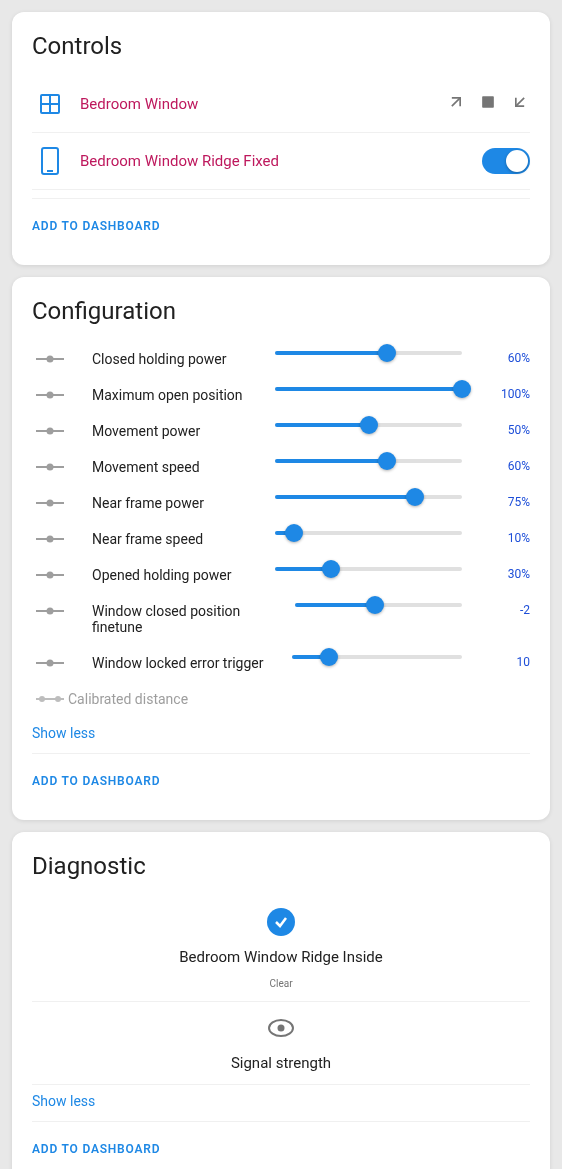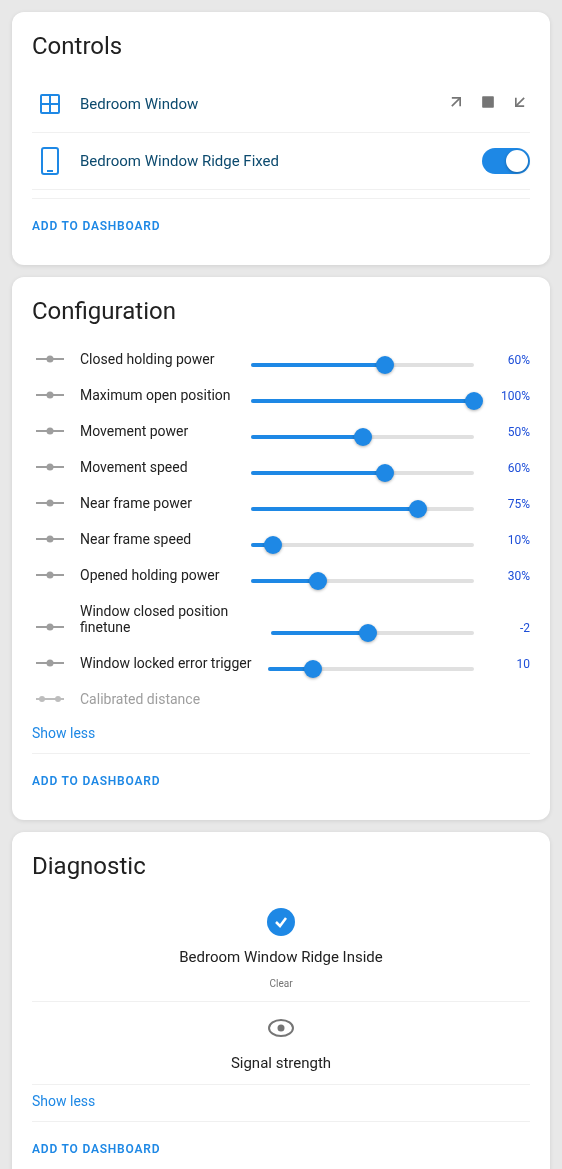--- a/index.html
+++ b/index.html
@@ -40,21 +40,21 @@
       height: 36px;
       display: flex;
       align-items: center;
       justify-content: center;
       color: #1e88e5;
       flex-shrink: 0;
     }
     .control-label {
       flex: 1;
       font-size: 15px;
-      color: #0c4a6e;
+      color: #be185d;
     }
     .control-actions {
       display: flex;
       align-items: center;
       gap: 12px;
     }
     .action-icon {
       color: #757575;
       font-size: 18px;
       cursor: pointer;
@@ -88,23 +88,23 @@
       text-transform: uppercase;
     }
     .divider {
       height: 1px;
       background: #f0f0f0;
       margin: 8px 0;
     }
     
     .slider-row {
       display: flex;
-      align-items: flex-end;
+      align-items: flex-start;
       padding: 10px 0;
-      gap: 12px;
+      gap: 24px;
     }
     .slider-icon {
       width: 36px;
       height: 16px;
       display: flex;
       align-items: center;
       justify-content: center;
       flex-shrink: 0;
     }
     .slider-icon svg {
@@ -154,21 +154,21 @@
       color: #1e88e5;
       font-size: 14px;
       cursor: pointer;
       padding: 8px 0 4px 0;
       display: inline-block;
     }
     .calibrated-row {
       display: flex;
       align-items: center;
       padding: 10px 0;
-      gap: 12px;
+      gap: 0;
       color: #9e9e9e;
     }
     .calibrated-label {
       font-size: 14px;
       color: #9e9e9e;
     }
     
     .diag-row {
       display: flex;
       align-items: center;

